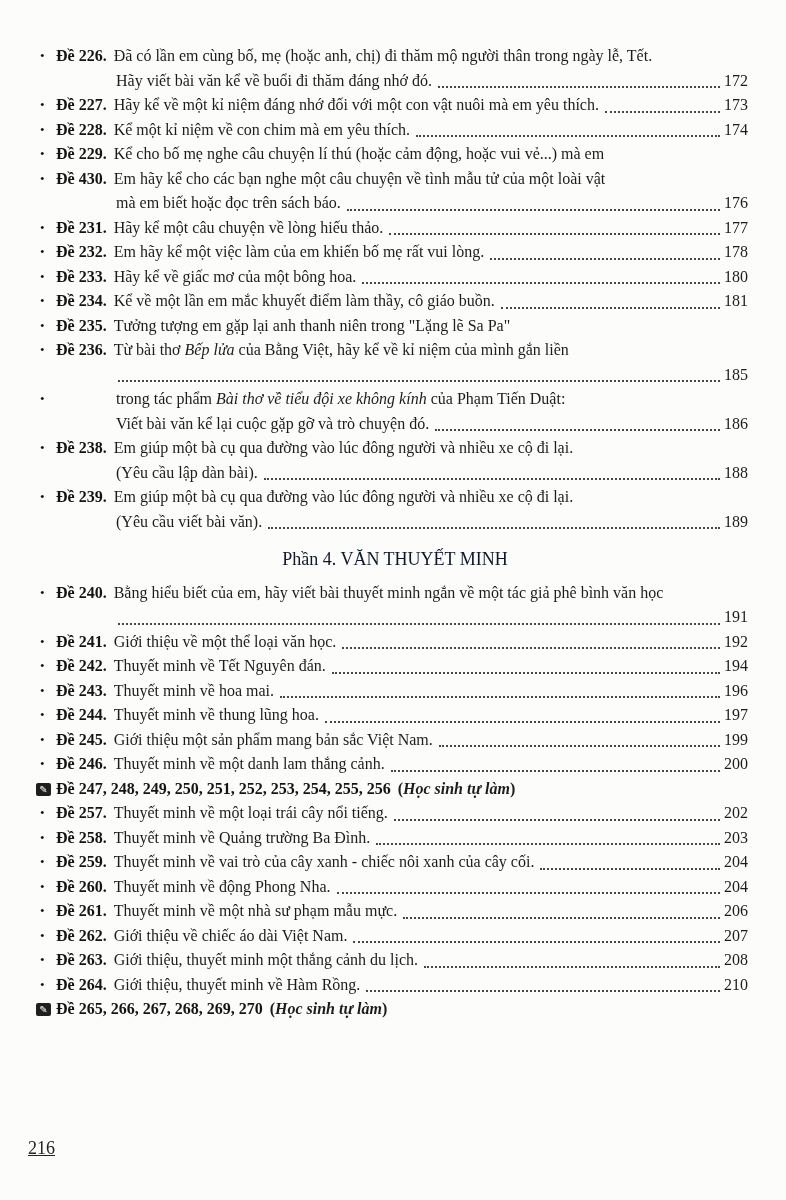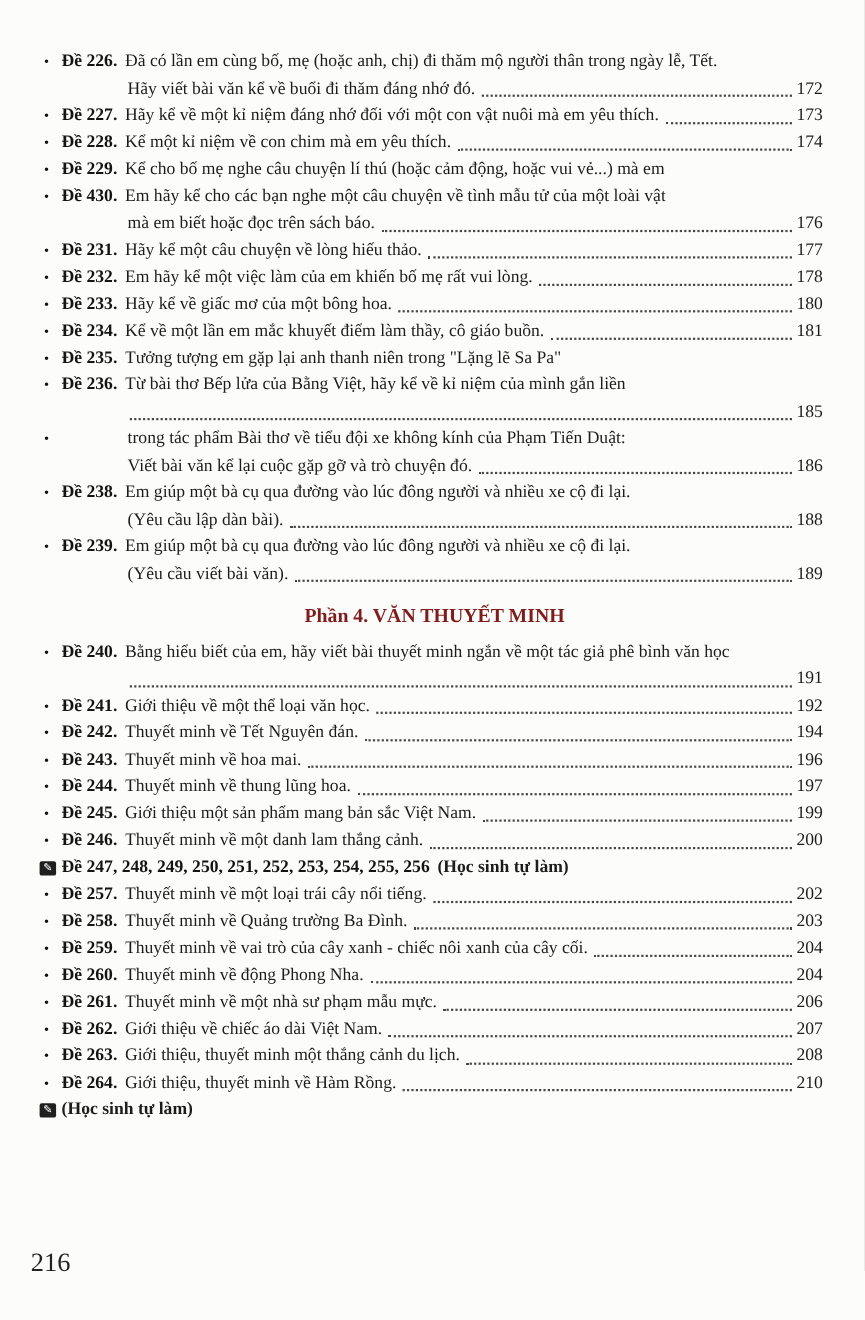--- a/index.html
+++ b/index.html
@@ -28,36 +28,36 @@
     margin:6px 5px 0 -4px;
     background:#1f1f1f;color:#ffffff;
     font-size:10px;line-height:13px;text-align:center;
     border-radius:2px;
   }
   .body{flex:1;min-width:0;}
   .line{display:flex;align-items:baseline;overflow:hidden;}
   .line .seg{white-space:pre;flex:0 1 auto;overflow:hidden;}
   .cont{margin-left:60px;}
   .label{font-weight:700;margin-right:7px;white-space:pre;color:#141414;flex:0 0 auto;}
-  .seg.it{}
+  .seg.it{font-style:italic;}
   .seg.bd{font-weight:700;}
   .leader{
     flex:1 1 auto;min-width:12px;
     border-bottom:2px dotted #474747;
     align-self:flex-end;
     margin:0 4px 5px 2px;
   }
   .page-num{flex:0 0 auto;min-width:26px;text-align:left;white-space:pre;}
   .section-header{
-    text-align:center;font-weight:700;font-size:18px;
-    margin:13px 0 9px;color:#7f1d1d;
+    text-align:center;font-weight:400;font-size:18px;
+    margin:13px 0 9px;color:#0f172a;
   }
   .footer-page{
     position:absolute;left:28px;top:1136px;
-    font-size:24px;color:#232323;
+    font-size:18px;color:#232323;text-decoration:underline;
   }
 </style>
 </head>
 <body>
 
 <div class="page">
   <div class="toc-list">
       <div class="entry">
         <span class="marker bullet">•</span>
         <div class="body">
@@ -404,20 +404,21 @@
             <span class="seg">Giới thiệu, thuyết minh về Hàm Rồng. </span>
             <span class="leader"></span>
             <span class="page-num">210</span>
           </div>
         </div>
       </div>
       <div class="entry">
         <span class="marker note">✎</span>
         <div class="body">
           <div class="line">
+            <span class="label">Đề 265, 266, 267, 268, 269, 270</span>
             <span class="seg bd">(</span>
             <span class="seg it bd">Học sinh tự làm</span>
             <span class="seg bd">)</span>
           </div>
         </div>
       </div>
     </div>
   <div class="footer-page">216</div>
 </div>
 

